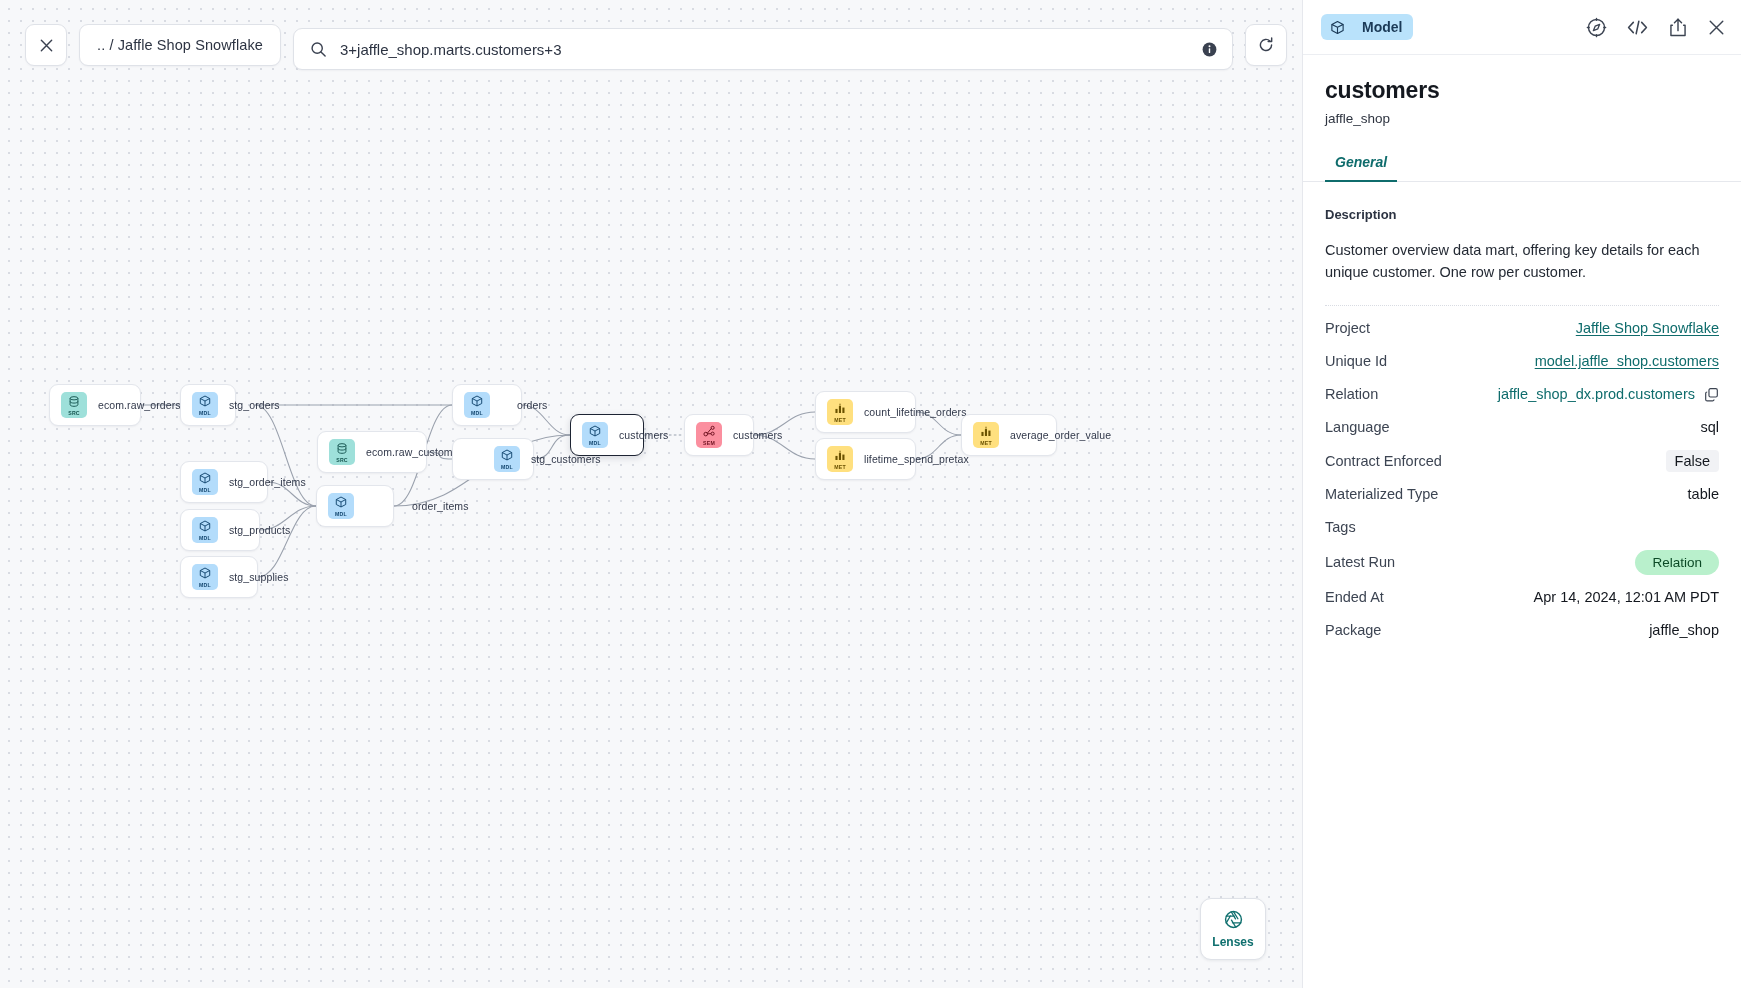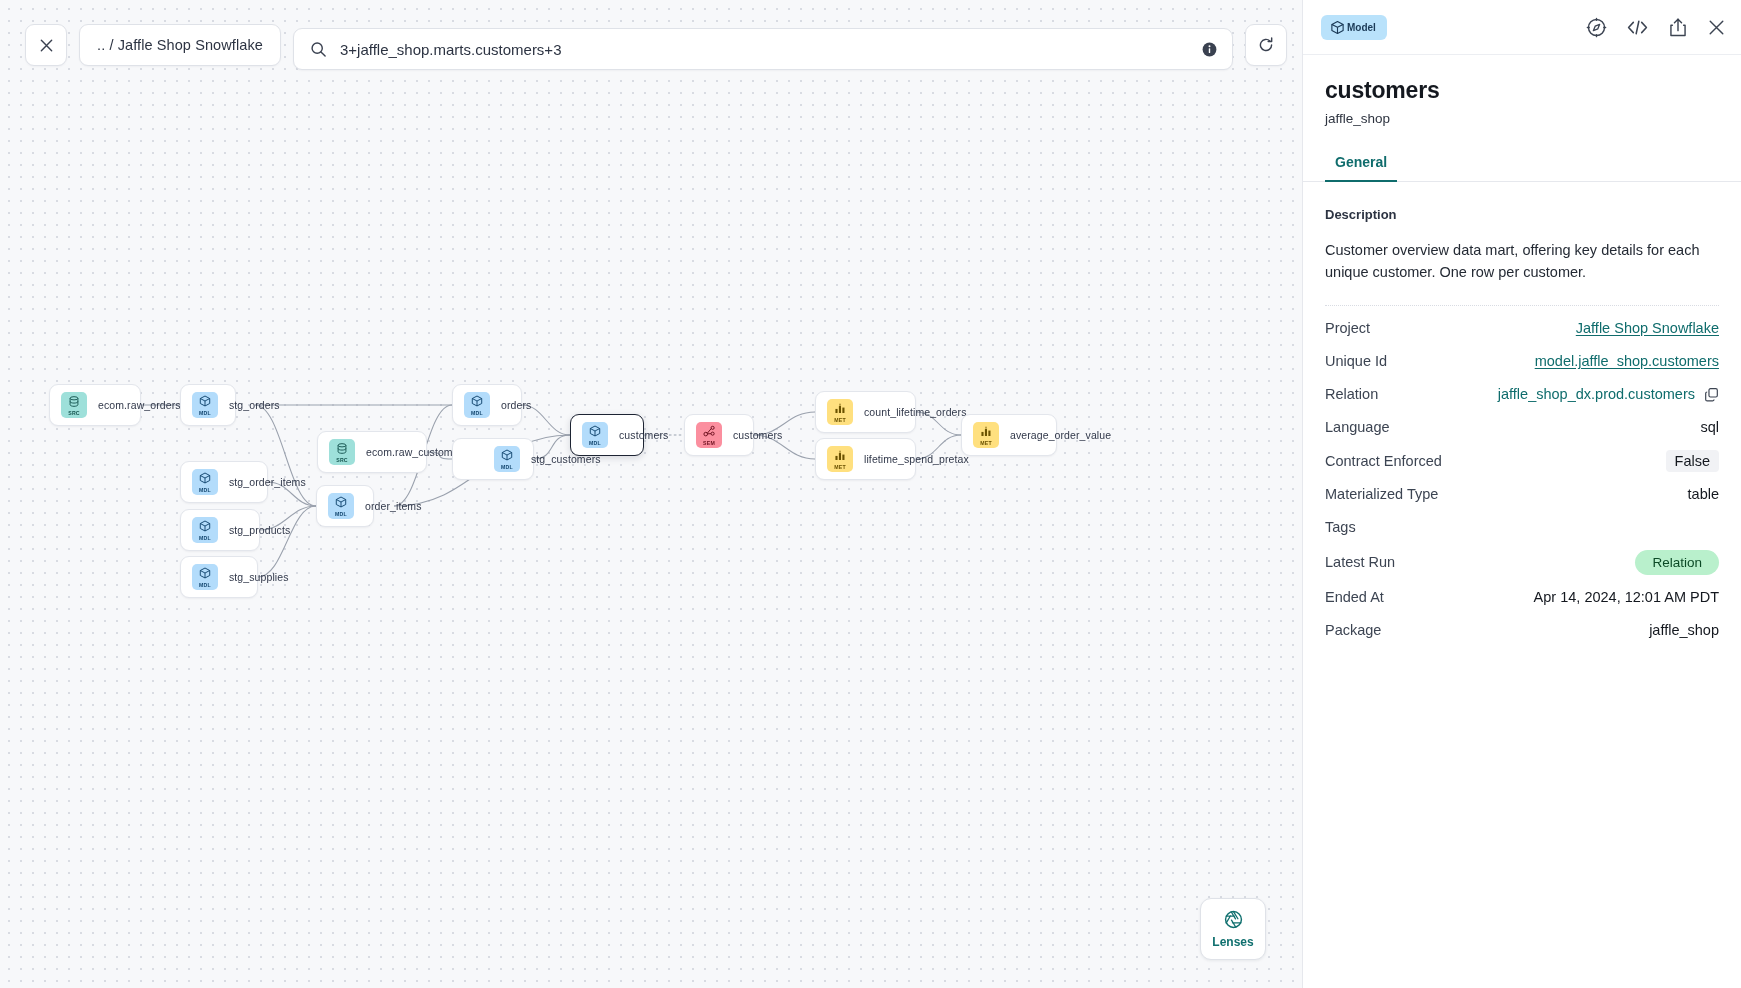--- a/index.html
+++ b/index.html
@@ -131,42 +131,43 @@
     border-left: 1px solid #e6e8ed;
     display: flex; flex-direction: column;
   }
   #panel-topbar {
     height: 55px; flex: none;
     display: flex; align-items: center;
     padding: 0 15px 0 18px;
     border-bottom: 1px solid #eceef2;
   }
   #model-chip {
-    display: inline-flex; align-items: center; gap: 2px;
+    display: inline-flex; align-items: center; gap: 17px;
     background: #b9e2fb;
     color: #1b3a57;
     border-radius: 6px;
     padding: 5px 11px 5px 9px;
-    font-size: 10px; font-weight: 600;
+    font-size: 14px; font-weight: 600;
   }
   #panel-top-icons {
     margin-left: auto;
     display: flex; align-items: center; gap: 19px;
     color: #3c4452;
   }
 
   #panel-head { padding: 22px 22px 0 22px; }
   #panel-title { font-size: 23px; font-weight: 700; color: #14181f; letter-spacing: -.2px; }
   #panel-subtitle { font-size: 13.5px; color: #2e3440; margin-top: 7px; }
 
   #tabs {
     margin-top: 28px;
     padding: 0 22px;
     border-bottom: 1px solid #e6e8ed;
     display: flex;
+    font-style: italic;
   }
   .tab {
     font-size: 14px; font-weight: 600;
     color: #0f6c6c;
     padding: 0 10px 10px 10px;
     border-bottom: 2.5px solid #0f6c6c;
     margin-bottom: -1px;
   }
 
   #panel-body { padding: 25px 22px 0 22px; overflow-y: auto; flex: 1; }
@@ -286,32 +287,32 @@
           <div class="node-badge badge-mdl">
             <span class="bg"><svg width="12" height="12" viewBox="0 0 14 14">
                 <path d="M7 1.2 L12.5 4.1 L7 7 L1.5 4.1 Z" stroke="currentColor" stroke-width="1.1" fill="none" stroke-linejoin="round"></path>
                 <path d="M1.5 4.1 L1.5 9.9 L7 12.8 L12.5 9.9 L12.5 4.1" stroke="currentColor" stroke-width="1.1" fill="none" stroke-linejoin="round"></path>
                 <path d="M7 7 L7 12.8" stroke="currentColor" stroke-width="1.1" fill="none"></path>
               </svg></span>
             <span class="bl">MDL</span>
           </div>
           <div class="node-label">stg_supplies</div>
         </div>
-        <div class="node" style="left: 316px; top: 485px; width: 58px; height: 42px;">
+        <div class="node" style="left: 316px; top: 485px; width: 78px; height: 42px; gap: 47px;">
           <div class="node-badge badge-mdl">
             <span class="bg"><svg width="12" height="12" viewBox="0 0 14 14">
                 <path d="M7 1.2 L12.5 4.1 L7 7 L1.5 4.1 Z" stroke="currentColor" stroke-width="1.1" fill="none" stroke-linejoin="round"></path>
                 <path d="M1.5 4.1 L1.5 9.9 L7 12.8 L12.5 9.9 L12.5 4.1" stroke="currentColor" stroke-width="1.1" fill="none" stroke-linejoin="round"></path>
                 <path d="M7 7 L7 12.8" stroke="currentColor" stroke-width="1.1" fill="none"></path>
               </svg></span>
             <span class="bl">MDL</span>
           </div>
           <div class="node-label">order_items</div>
         </div>
-        <div class="node" style="left: 452px; top: 384px; width: 70px; height: 42px;">
+        <div class="node" style="left: 452px; top: 384px; width: 70px; height: 42px; gap: 16px;">
           <div class="node-badge badge-mdl">
             <span class="bg"><svg width="12" height="12" viewBox="0 0 14 14">
                 <path d="M7 1.2 L12.5 4.1 L7 7 L1.5 4.1 Z" stroke="currentColor" stroke-width="1.1" fill="none" stroke-linejoin="round"></path>
                 <path d="M1.5 4.1 L1.5 9.9 L7 12.8 L12.5 9.9 L12.5 4.1" stroke="currentColor" stroke-width="1.1" fill="none" stroke-linejoin="round"></path>
                 <path d="M7 7 L7 12.8" stroke="currentColor" stroke-width="1.1" fill="none"></path>
               </svg></span>
             <span class="bl">MDL</span>
           </div>
           <div class="node-label">orders</div>
         </div>

